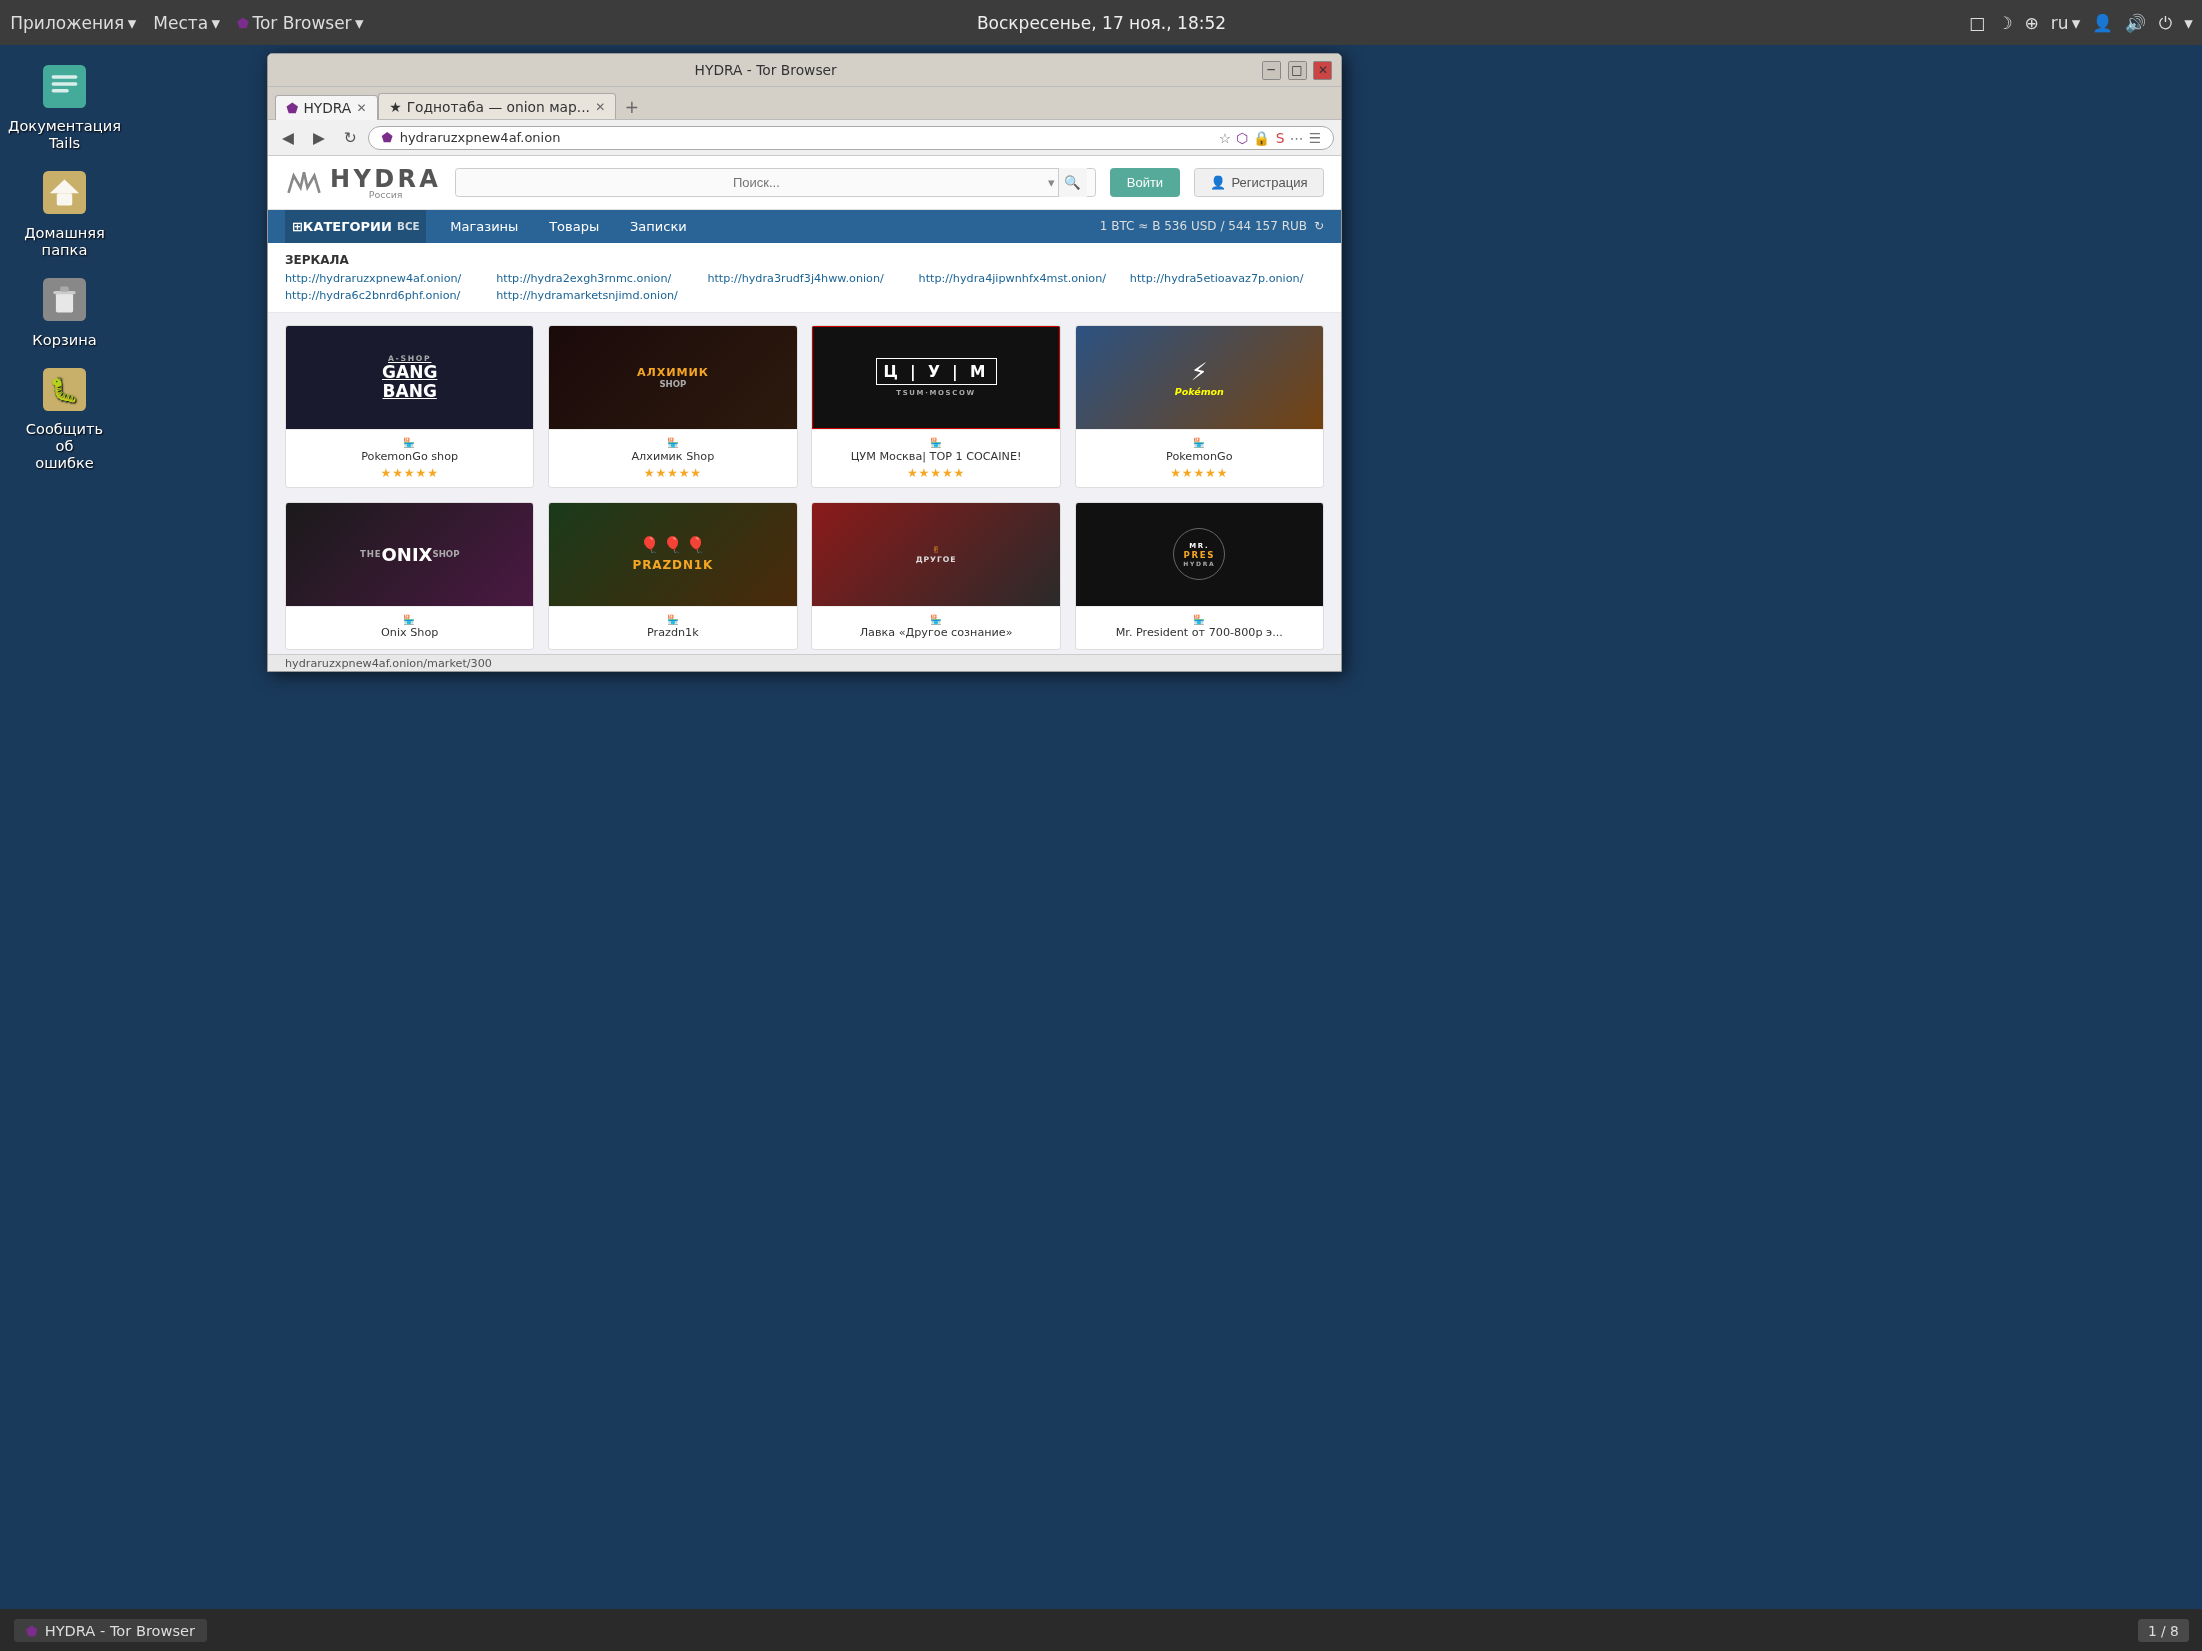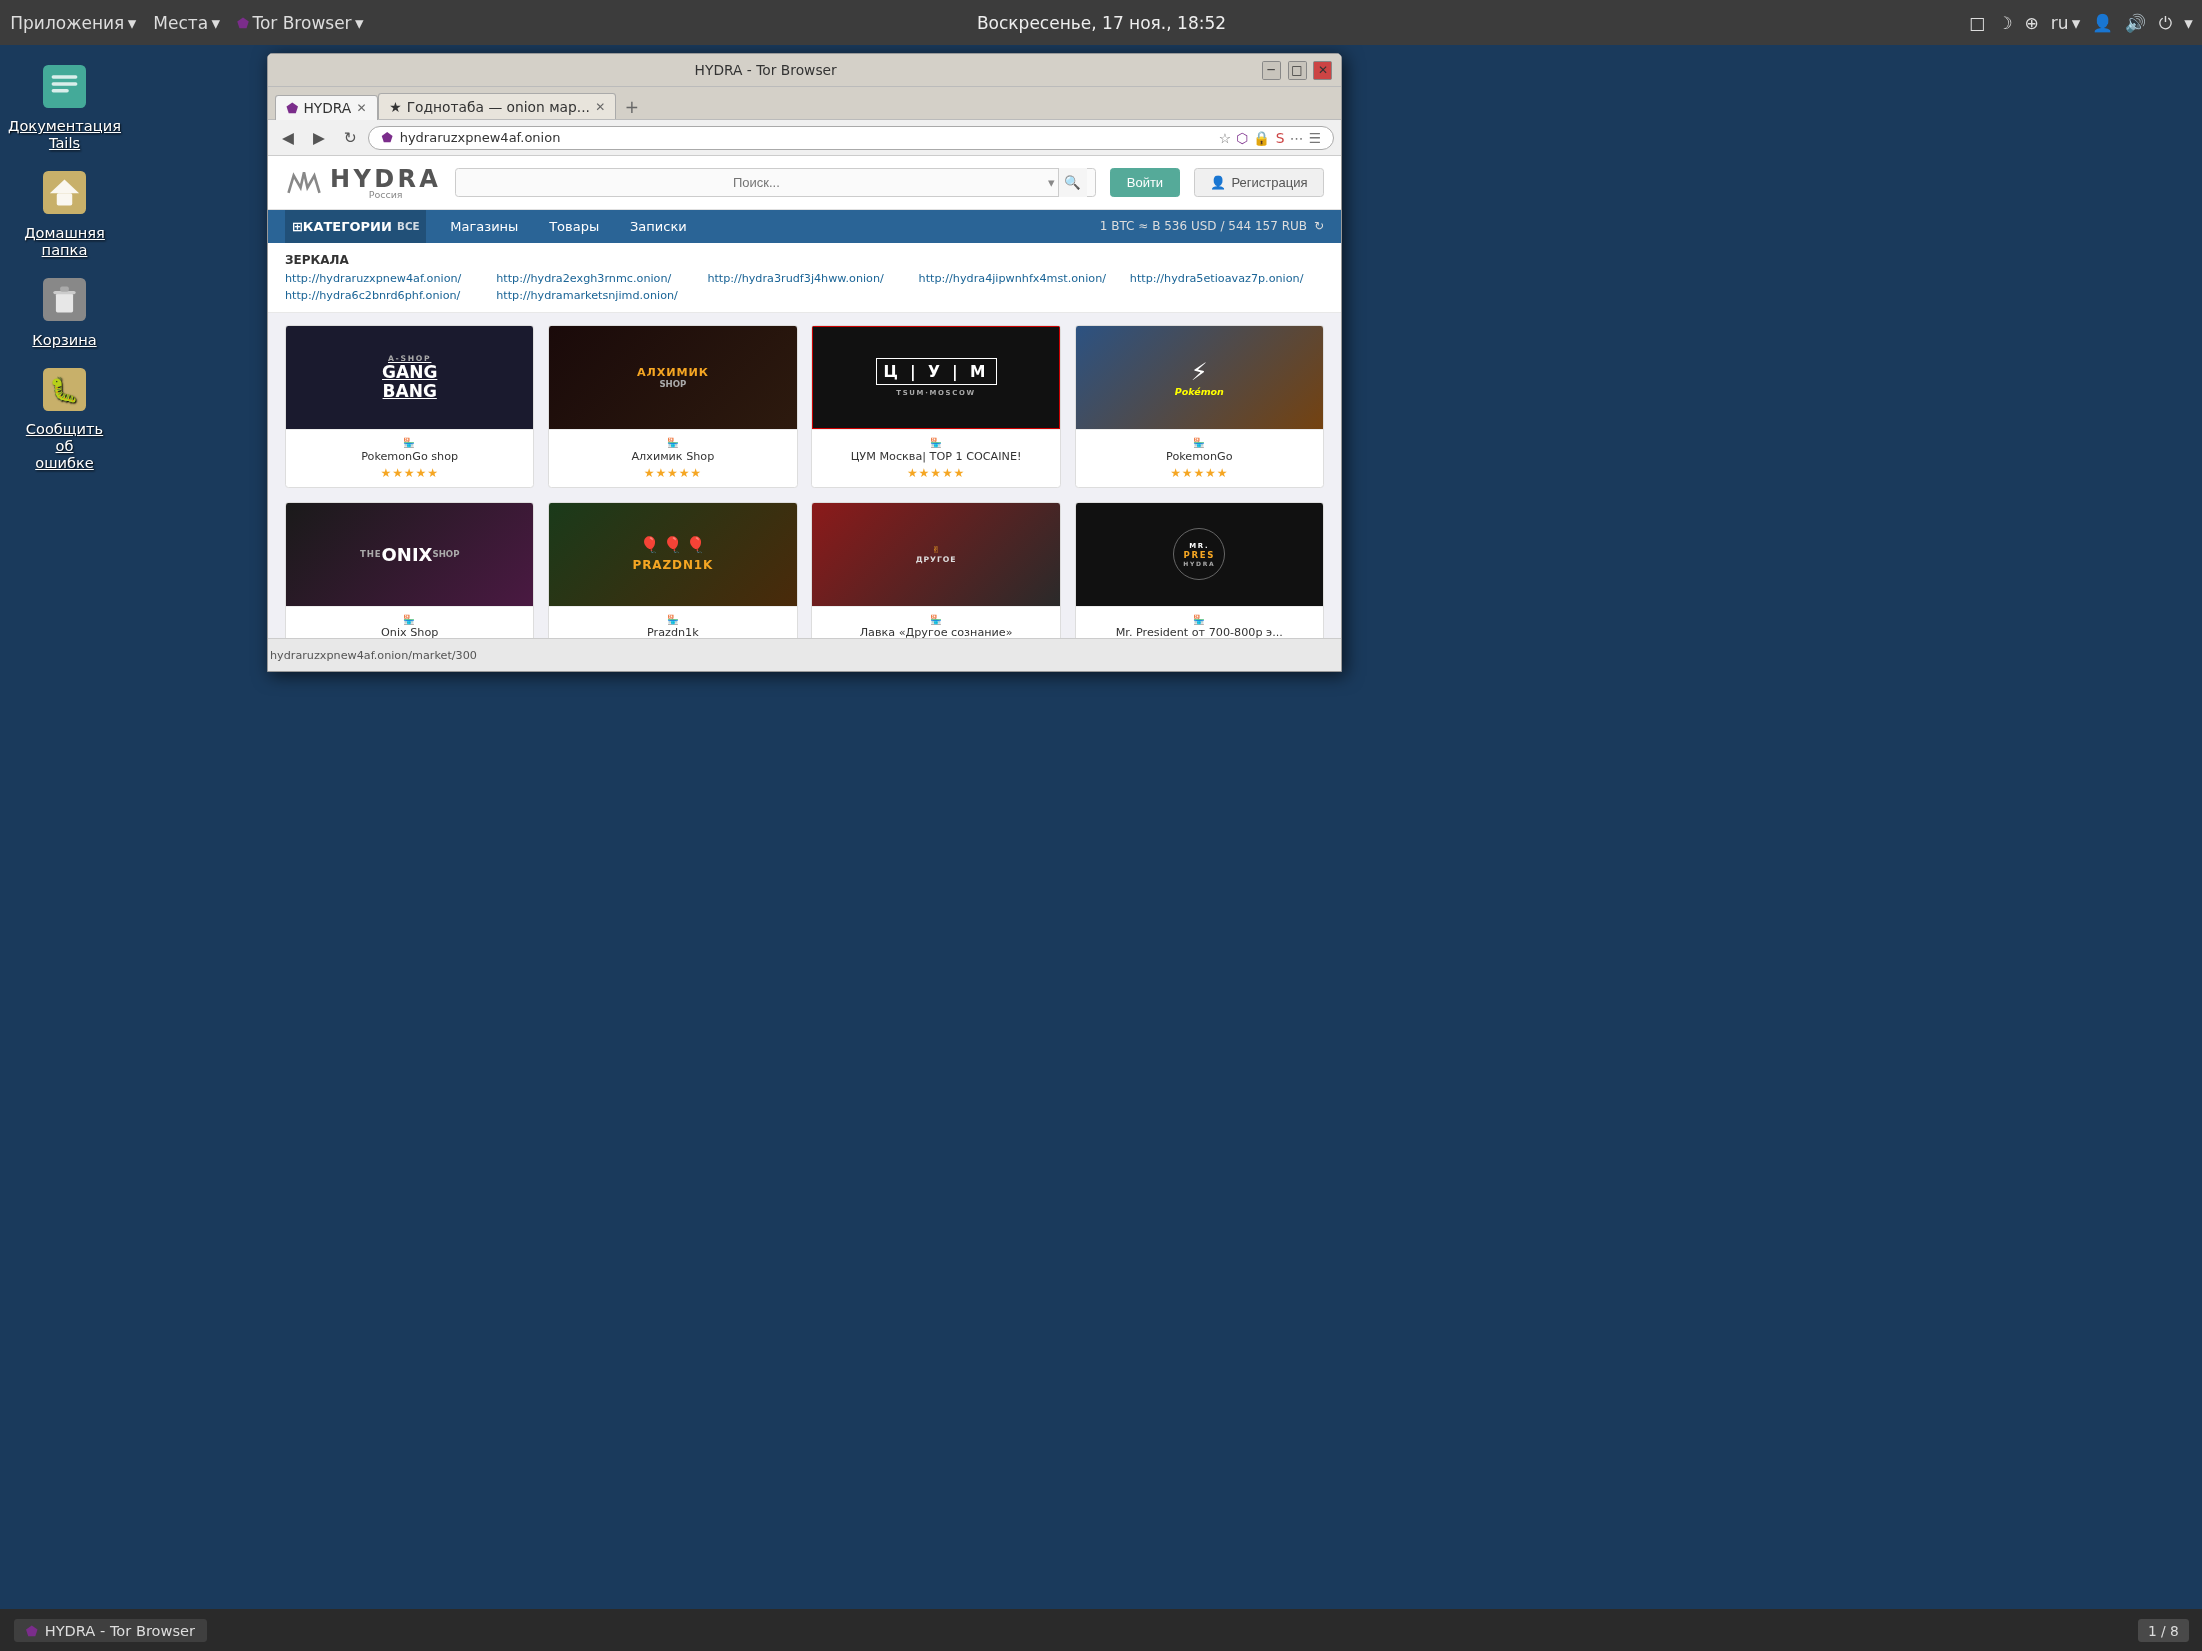--- a/index.html
+++ b/index.html
@@ -73,21 +73,20 @@
     .desktop-icon {
       display: flex;
       flex-direction: column;
       align-items: center;
       width: 77px;
       cursor: pointer;
       color: #fff;
       font-size: 14.6px;
       text-align: center;
       text-shadow: 0.9px 0.9px 1.7px #000;
-      text-decoration: underline;
     }
     .desktop-icon .icon-img {
       width: 52px;
       height: 52px;
       margin-bottom: 5.2px;
       display: flex;
       align-items: center;
       justify-content: center;
     }
 
@@ -440,26 +439,26 @@
     .page-counter {
       margin-left: auto;
       background: rgba(255,255,255,0.15);
       padding: 3.4px 10.3px;
       border-radius: 3.4px;
       font-size: 13.8px;
     }
 
     
     .browser-status {
-      height: 33px;
+      height: 17px;
       background: #e8e8e8;
       border-top: 0.9px solid #ccc;
       display: flex;
       align-items: center;
-      padding: 0 2px;
+      padding: 0 17px;
       font-size: 11.2px;
       color: #555;
     }
 
     .tor-onion {
       color: #7b2d8b;
       font-size: 13.8px;
     }
   </style>
 </head>

